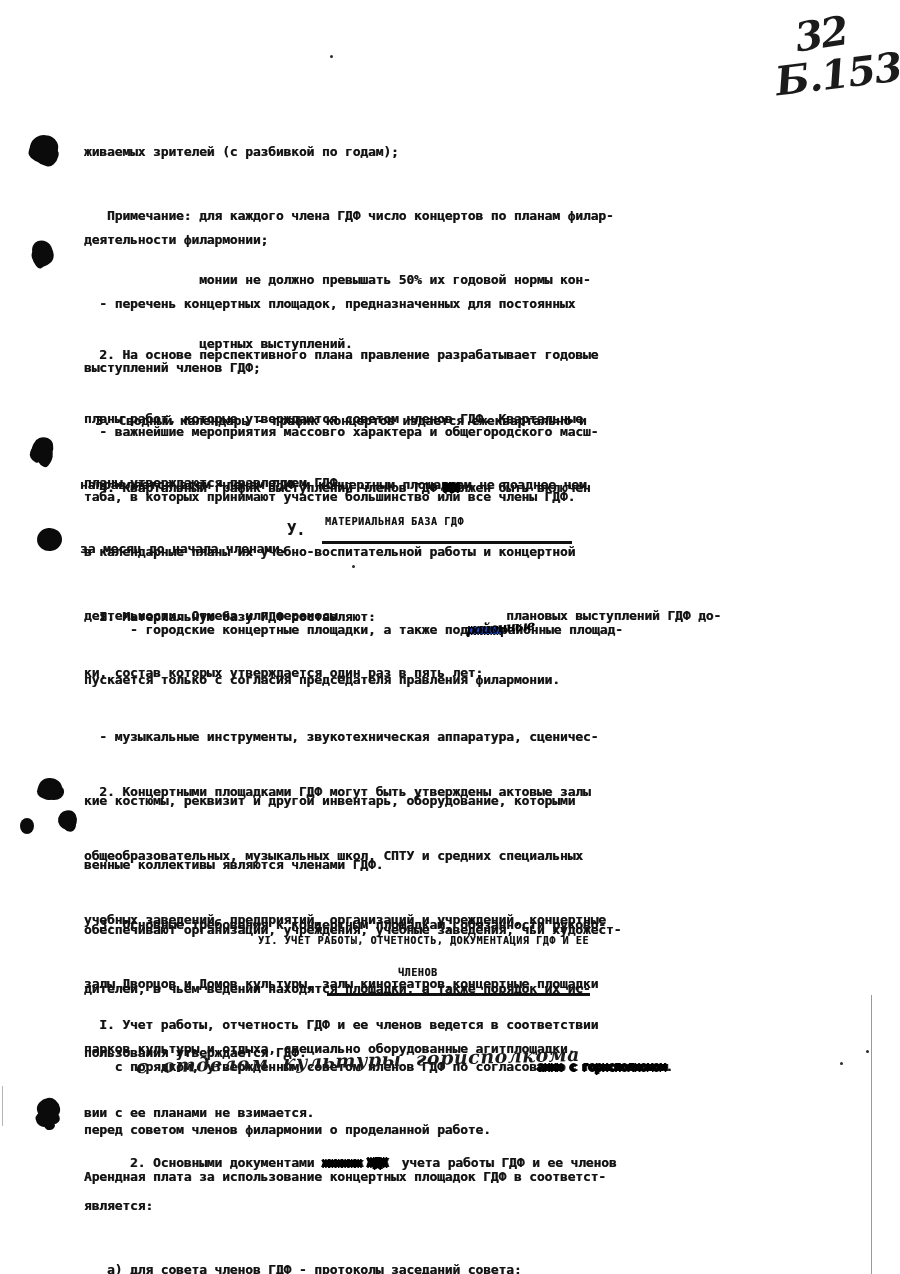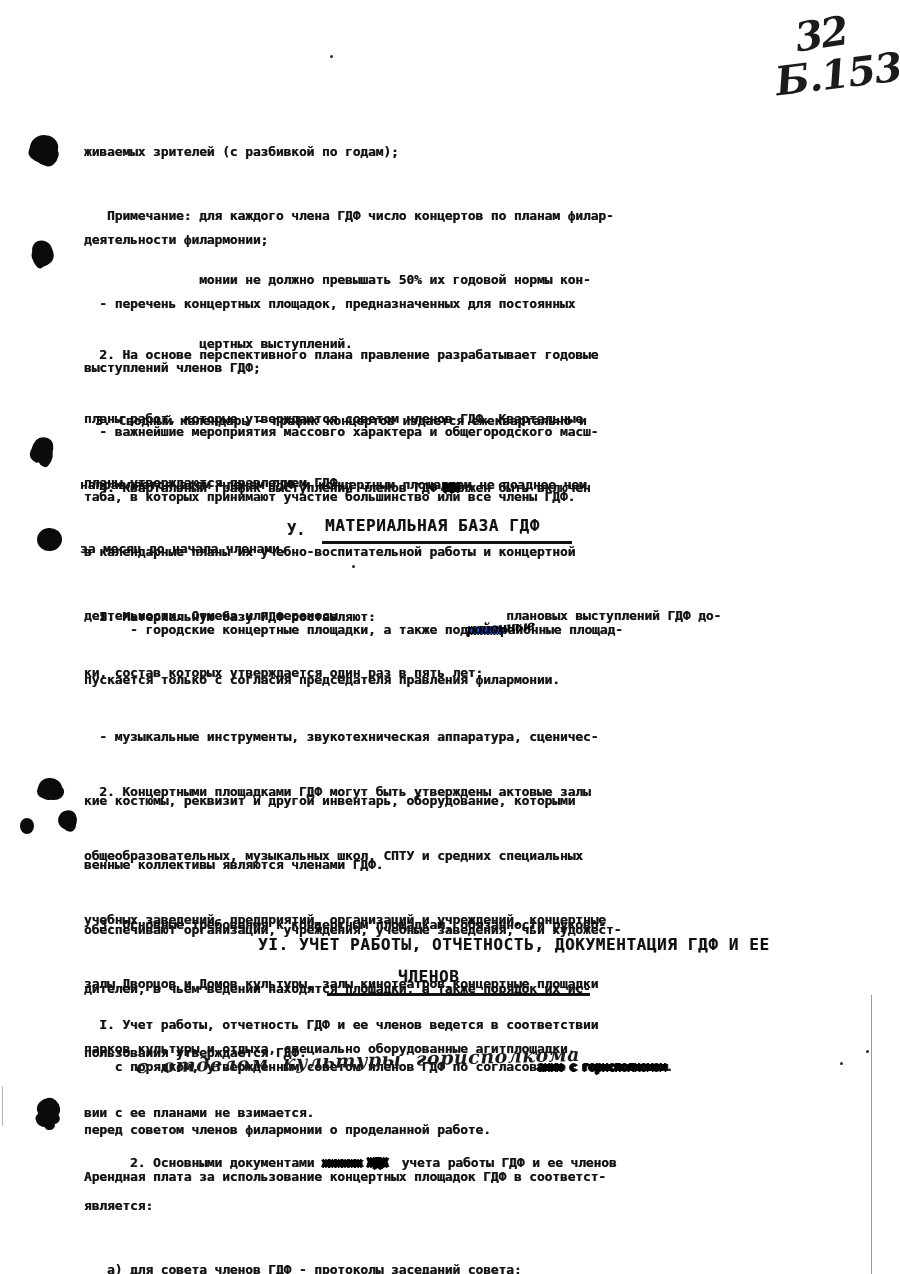--- a/index.html
+++ b/index.html
@@ -60,21 +60,21 @@
     display: block;
     white-space: pre;
   }
 
   
   .heading {
     position: absolute;
     white-space: pre;
     font-family: "DejaVu Sans Mono", "Liberation Mono", monospace;
     font-weight: 700;
-    font-size: 16px;
+    font-size: 10px;
     letter-spacing: 0.6px;
     color: #101010;
     text-shadow: 0.4px 0 0 rgba(0,0,0,0.5);
   }
 
   .rule {
     position: absolute;
     background: #111;
   }
   .rule.thick { height: 3px; }

